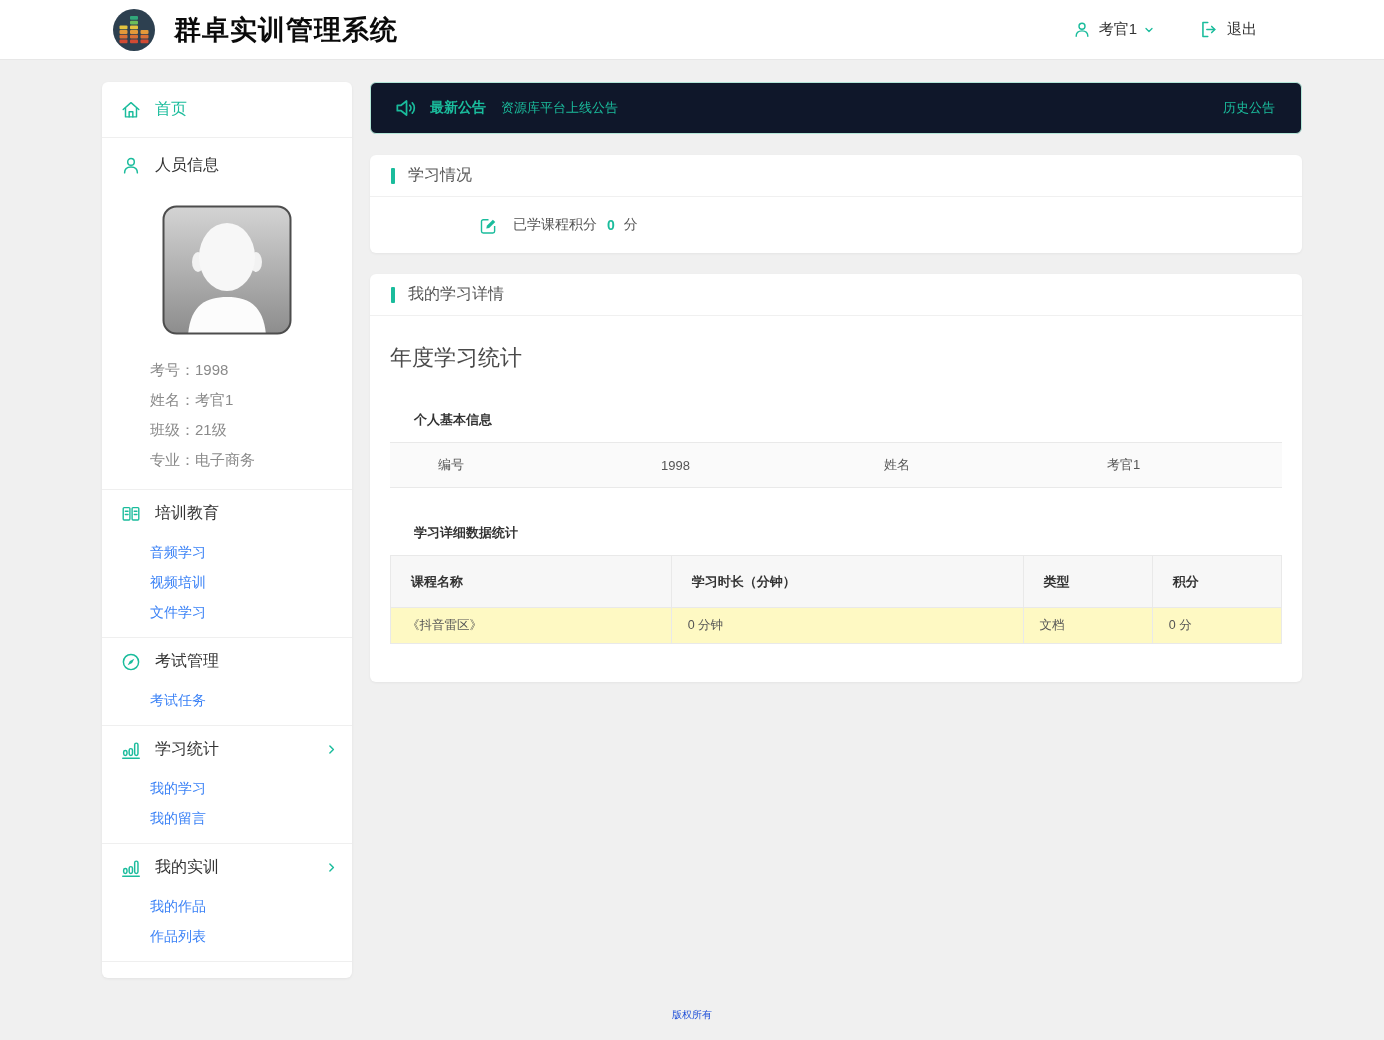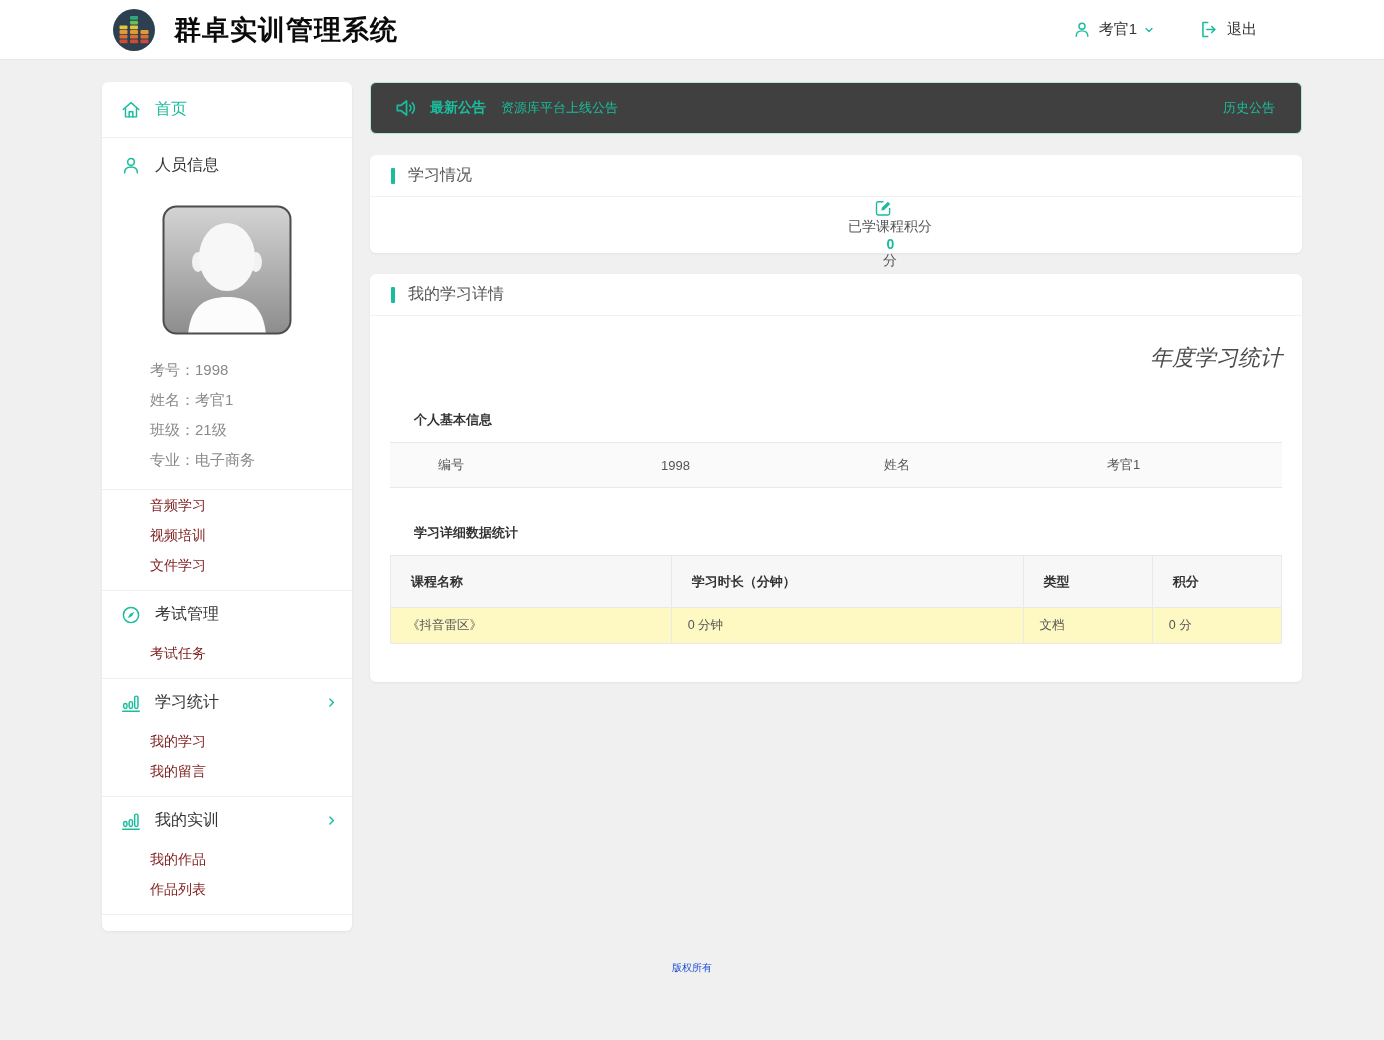--- a/index.html
+++ b/index.html
@@ -39,54 +39,54 @@
   }
   .side-divider { border-top:1px solid #efefef; }
   .side-item {
     display:flex; align-items:center; gap:13px;
     height:55px; padding:0 14px 0 18px; font-size:16px; color:#333; cursor:pointer;
   }
   .side-item.section-title { height:47px; }
   .side-item .arrow { margin-left:auto; }
   .side-item.active { color:var(--accent); }
   .sub-list { padding:0 0 10px 48px; }
-  .sub-item { line-height:30px; font-size:14px; color:#7f1d1d; cursor:pointer; }
+  .sub-item { line-height:30px; font-size:14px; color:#3b82f6; cursor:pointer; }
 
   .avatar-wrap { display:flex; justify-content:center; padding:12px 0 20px; }
   .profile-fields { padding:0 10px 14px 48px; }
   .pf-line { line-height:30px; font-size:15px; color:#8a8a8a; }
 
   
   .main { width:932px; }
 
   .announce {
-    height:52px; background:#404040; border:1px solid #b3e6d8; border-radius:6px;
+    height:52px; background:#0f172a; border:1px solid #b3e6d8; border-radius:6px;
     display:flex; align-items:center; padding:0 26px 0 22px;
   }
   .announce .badge { font-size:14px; font-weight:bold; color:var(--accent); margin-left:11px; }
   .announce .msg { font-size:13px; color:var(--accent); margin-left:15px; cursor:pointer; }
   .announce .history { margin-left:auto; font-size:13px; color:var(--accent); cursor:pointer; }
 
   .card {
     background:#fff; border-radius:6px; box-shadow:0 1px 3px rgba(0,0,0,.05);
     margin-top:21px;
   }
   .card-header {
     height:42px; display:flex; align-items:center; padding-left:21px;
     border-bottom:1px solid #f0f0f0;
   }
   .hbar { width:4px; height:16px; background:var(--accent); border-radius:1px; margin-right:13px; }
   .card-title { font-size:16px; color:#555; }
 
-  .status-body { height:56px; display:flex; align-items:center; padding-left:108px; font-size:14px; color:#555;flex-direction:column; }
+  .status-body { height:56px; display:flex; align-items:center; padding-left:108px; font-size:14px; color:#555; }
   .status-body .score { color:var(--accent); font-weight:bold; margin:0 9px 0 10px; }
   .status-body .edit-ic { margin-right:14px; }
 
   .detail-body { padding:0 20px 38px; }
-  .annual-title { text-align:right; font-size:22px; font-weight:normal; color:#4a4a4a; padding:27px 0 8px;font-style:italic; }
+  .annual-title { text-align:left; font-size:22px; font-weight:normal; color:#4a4a4a; padding:27px 0 8px; }
   .sub-label { font-size:13px; font-weight:bold; color:#333; margin:30px 0 13px 24px; }
   .sub-label.second { margin-top:36px; }
 
   .info-row {
     display:flex; align-items:center; height:46px; background:#fafafa;
     border-top:1px solid #e9e9e9; border-bottom:1px solid #e9e9e9;
     font-size:13px; color:#555;
   }
   .info-cell { width:25%; padding-left:48px; }
 
@@ -213,20 +213,30 @@
 
     <div class="profile-fields">
       <div class="pf-line"><span>考号：</span><span>1998</span></div>
       <div class="pf-line"><span>姓名：</span><span>考官1</span></div>
       <div class="pf-line"><span>班级：</span><span>21级</span></div>
       <div class="pf-line"><span>专业：</span><span>电子商务</span></div>
     </div>
 
     <div class="side-divider"></div>
 
+    <div class="side-item section-title">
+      <span class="i teal">
+        <svg width="22" height="22" viewBox="0 0 24 24" fill="none" stroke="currentColor" stroke-width="1.5" stroke-linecap="round" stroke-linejoin="round">
+          <rect x="3.5" y="5" width="7.3" height="13.5" rx="1"></rect>
+          <rect x="13.2" y="5" width="7.3" height="13.5" rx="1"></rect>
+          <path d="M5.8 9 H8.8 M5.8 12.5 H8.8 M15.5 9 H18.5 M15.5 12.5 H18.5"></path>
+        </svg>
+      </span>
+      <span>培训教育</span>
+    </div>
     <div class="sub-list">
       <div class="sub-item">音频学习</div>
       <div class="sub-item">视频培训</div>
       <div class="sub-item">文件学习</div>
     </div>
 
     <div class="side-divider"></div>
 
     <div class="side-item section-title">
       <span class="i teal">

